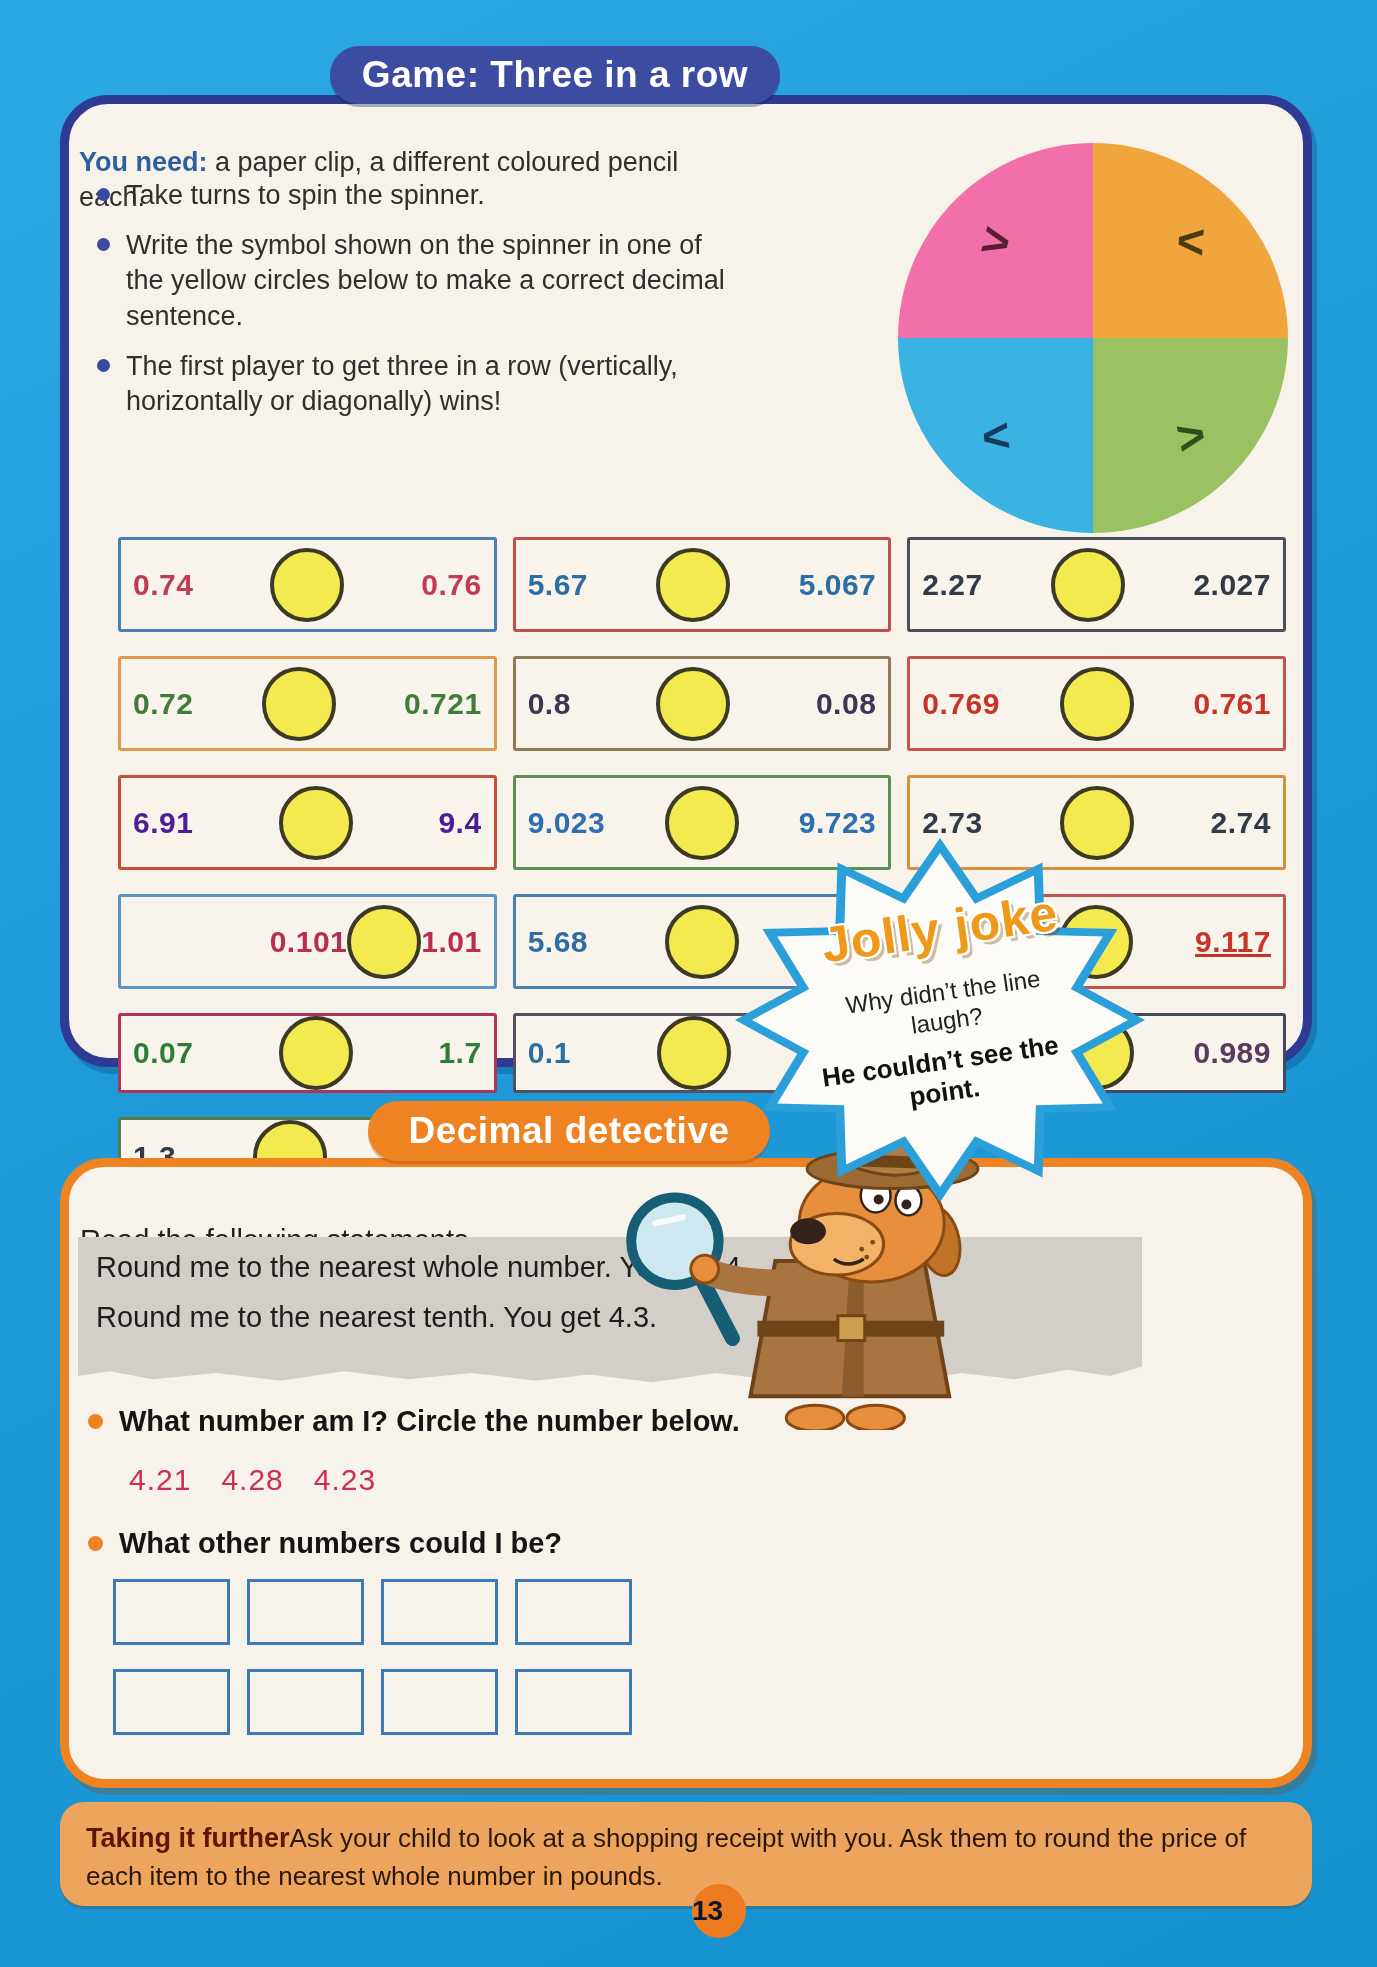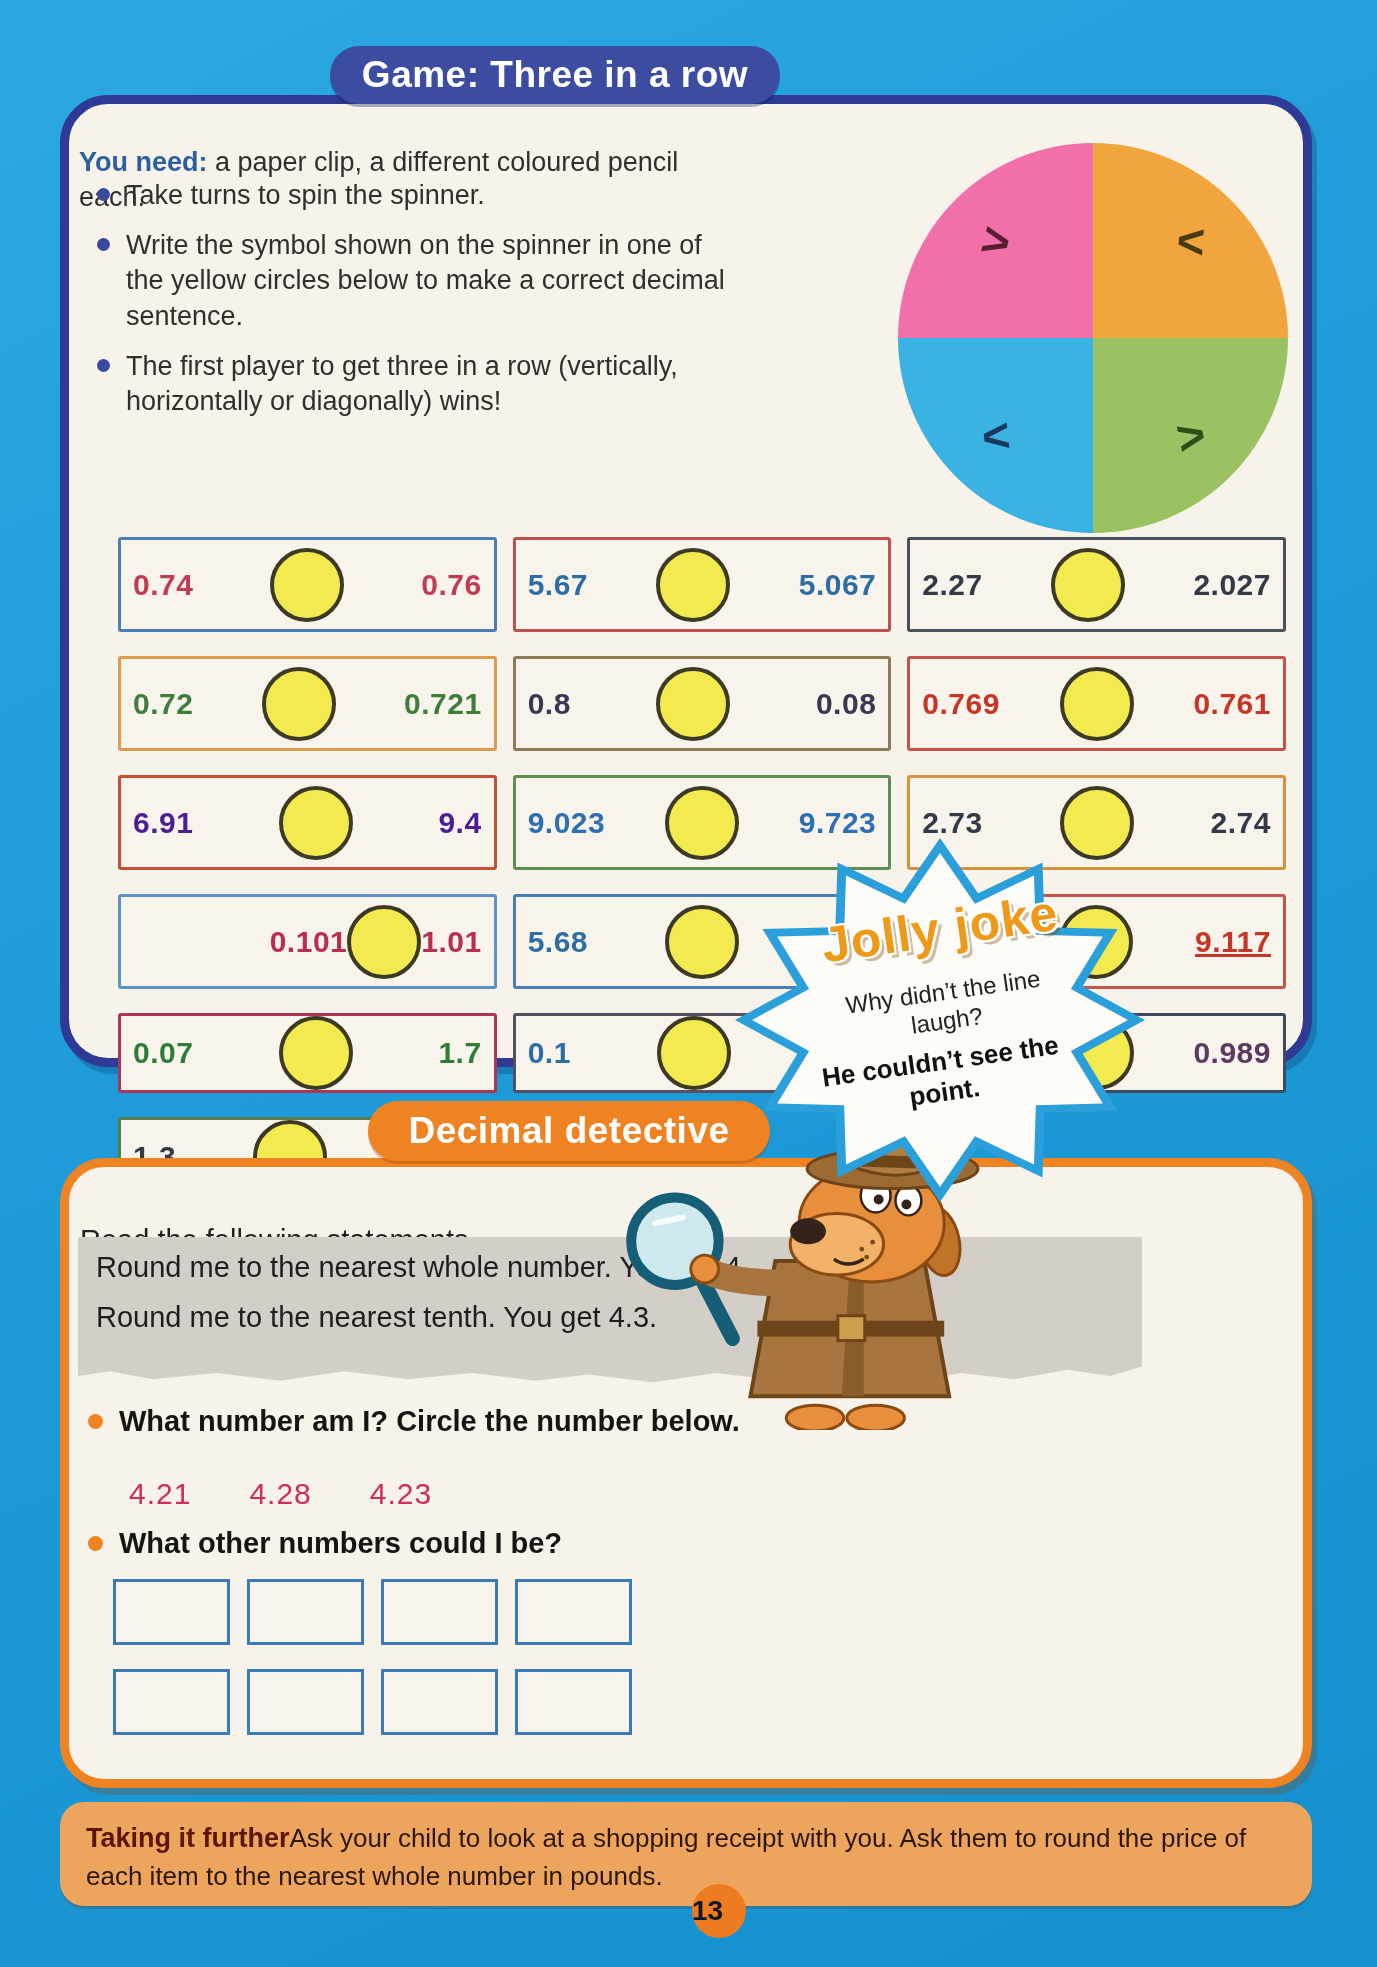--- a/index.html
+++ b/index.html
@@ -106,21 +106,21 @@
     position:absolute;display:flex;gap:16px;
     font-size:29px;font-weight:bold;color:#151515;
   }
   .dq .dot{
     flex:0 0 15px;width:15px;height:15px;border-radius:50%;
     background:#ef8322;margin-top:9px;
   }
   .q1{left:19px;top:238px;}
   .q2{left:19px;top:360px;}
   .choice-row{
-    position:absolute;left:60px;top:310px;display:flex;gap:58px;text-align:right;
+    position:absolute;left:60px;top:296px;display:flex;gap:30px;text-align:right;
   }
   .choice{font-size:30px;color:#cf2d56;letter-spacing:1px;}
   .box-row{
     position:absolute;display:flex;gap:17px;
   }
   .box-row-1{left:44px;top:412px;}
   .box-row-2{left:44px;top:502px;}
   .abox{
     width:117px;height:66px;border:3px solid #3c79b8;
     background:#f8f4ec;box-sizing:border-box;

